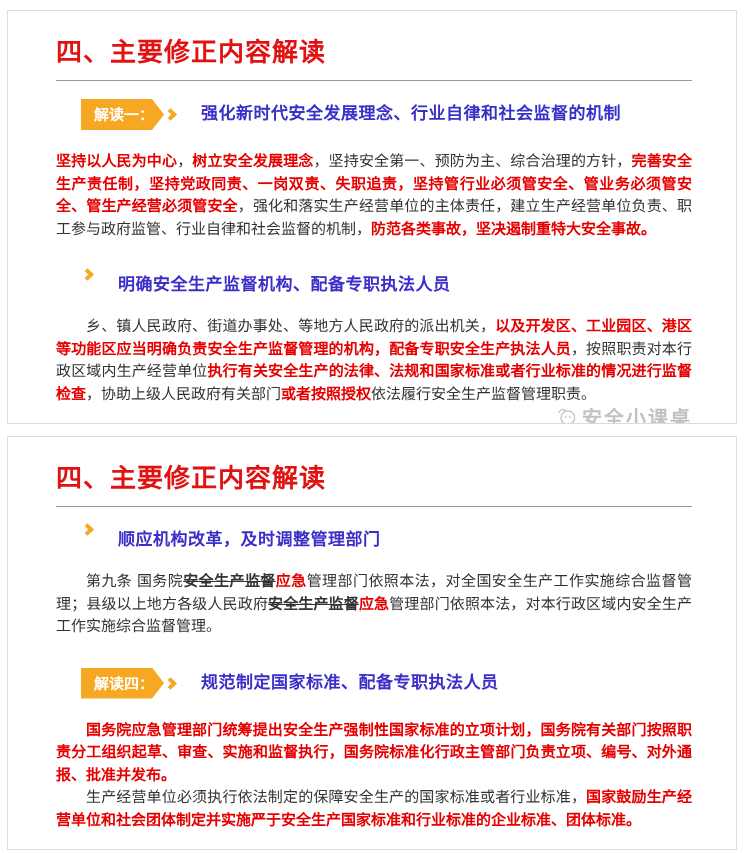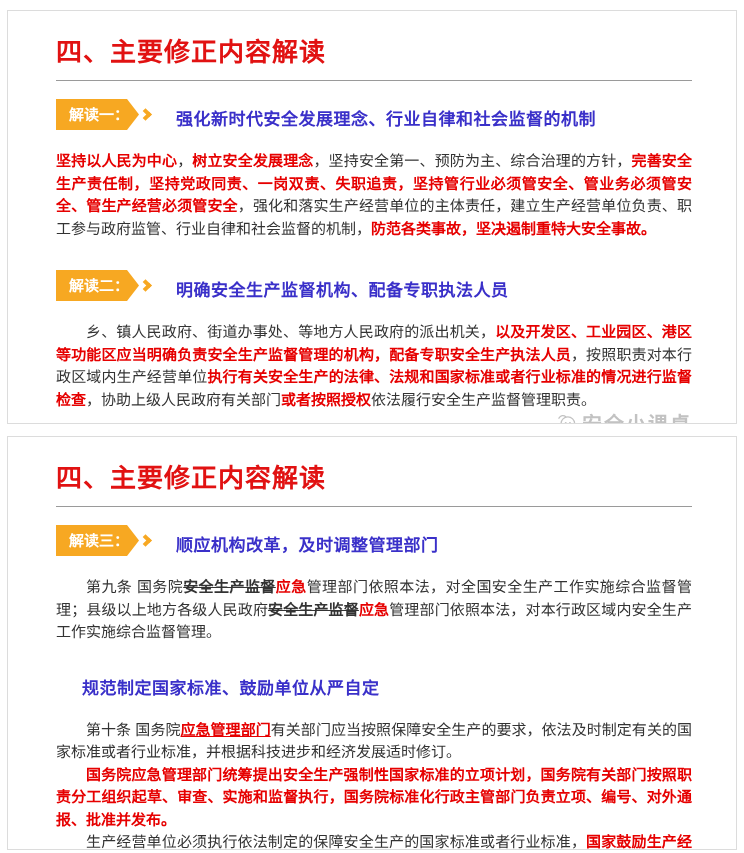--- a/index.html
+++ b/index.html
@@ -41,21 +41,21 @@
   }
   .rule{
     border:none;
     border-top:1px solid var(--rule-gray);
     margin:12px 0 0 0;
     width:100%;
   }
   .sections{flex:1 1 auto;}
   .section{margin-top:18px;}
   .section + .section{margin-top:30px;}
-  .sec-head{display:flex;align-items:flex-end;}
+  .sec-head{display:flex;align-items:flex-start;margin-left:25px;}
   .badge-wrap{display:inline-flex;align-items:center;flex:0 0 auto;}
   .badge{
     display:inline-block;
     background:var(--badge-orange);
     color:#ffffff;
     font-weight:bold;
     font-size:15px;
     line-height:1;
     padding:8px 10px 8px 13px;
     clip-path:polygon(0 0,calc(100% - 12px) 0,100% 50%,calc(100% - 12px) 100%,0 100%);
@@ -132,21 +132,20 @@
               <span class="badge">解读一：</span>
               <span class="badge-arrow"></span>
             </span>
             <span class="sec-heading">强化新时代安全发展理念、行业自律和社会监督的机制</span>
           </div>
           <p class="body"><span class="run red b">坚持以人民为中心</span><span class="run black">，</span><span class="run red b">树立安全发展理念</span><span class="run black">，坚持安全第一、预防为主、综合治理的方针，</span><span class="run red b">完善安全生产责任制，坚持党政同责、一岗双责、失职追责，坚持管行业必须管安全、管业务必须管安全、管生产经营必须管安全</span><span class="run black">，强化和落实生产经营单位的主体责任，建立生产经营单位负责、职工参与政府监管、行业自律和社会监督的机制，</span><span class="run red b">防范各类事故，坚决遏制重特大安全事故。</span></p>
         </div>
         <div class="section">
           <div class="sec-head">
             <span class="badge-wrap">
-              <span class="badge">解读二：</span>
               <span class="badge-arrow"></span>
             </span>
             <span class="sec-heading">明确安全生产监督机构、配备专职执法人员</span>
           </div>
           <p class="body indent"><span class="run black">乡、镇人民政府、街道办事处、等地方人民政府的派出机关，</span><span class="run red b">以及开发区、工业园区、港区等功能区应当明确负责安全生产监督管理的机构，配备专职安全生产执法人员</span><span class="run black">，按照职责对本行政区域内生产经营单位</span><span class="run red b">执行有关安全生产的法律、法规和国家标准或者行业标准的情况进行监督检查</span><span class="run black">，协助上级人民政府有关部门</span><span class="run red b">或者按照授权</span><span class="run black">依法履行安全生产监督管理职责。</span></p>
         </div>
       </div>
     <div class="footer">
       <span class="date">2020年11月27日</span>
       <span class="page-num">第 43 页</span>
@@ -167,32 +166,34 @@
     </div>
   </div>
 
   <div class="slide">
     <h1 class="slide-title">四、主要修正内容解读</h1>
     <hr class="rule">
     <div class="sections">
         <div class="section">
           <div class="sec-head">
             <span class="badge-wrap">
-              <span class="badge">解读三：</span>
               <span class="badge-arrow"></span>
             </span>
             <span class="sec-heading">顺应机构改革，及时调整管理部门</span>
           </div>
           <p class="body indent"><span class="run black">第九条 国务院</span><span class="run black b strike">安全生产监督</span><span class="run red b">应急</span><span class="run black">管理部门依照本法，对全国安全生产工作实施综合监督管理；县级以上地方各级人民政府</span><span class="run black b strike">安全生产监督</span><span class="run red b">应急</span><span class="run black">管理部门依照本法，对本行政区域内安全生产工作实施综合监督管理。</span></p>
         </div>
         <div class="section">
           <div class="sec-head">
-            <span class="sec-heading">规范制定国家标准、鼓励单位从严自定</span>
+            <span class="badge-wrap">
+              <span class="badge">解读四：</span>
+              <span class="badge-arrow"></span>
+            </span>
+            <span class="sec-heading">规范制定国家标准、配备专职执法人员</span>
           </div>
-          <p class="body indent"><span class="run black">第十条 国务院</span><span class="run red b ul">应急管理部门</span><span class="run black">有关部门应当按照保障安全生产的要求，依法及时制定有关的国家标准或者行业标准，并根据科技进步和经济发展适时修订。</span></p>
           <p class="body indent"><span class="run red b">国务院应急管理部门统筹提出安全生产强制性国家标准的立项计划，国务院有关部门按照职责分工组织起草、审查、实施和监督执行，国务院标准化行政主管部门负责立项、编号、对外通报、批准并发布。</span></p>
           <p class="body indent"><span class="run black">生产经营单位必须执行依法制定的保障安全生产的国家标准或者行业标准，</span><span class="run red b">国家鼓励生产经营单位和社会团体制定并实施严于安全生产国家标准和行业标准的企业标准、团体标准。</span></p>
         </div>
       </div>
 
   </div>
 
 </div>
 
 </body></html>

